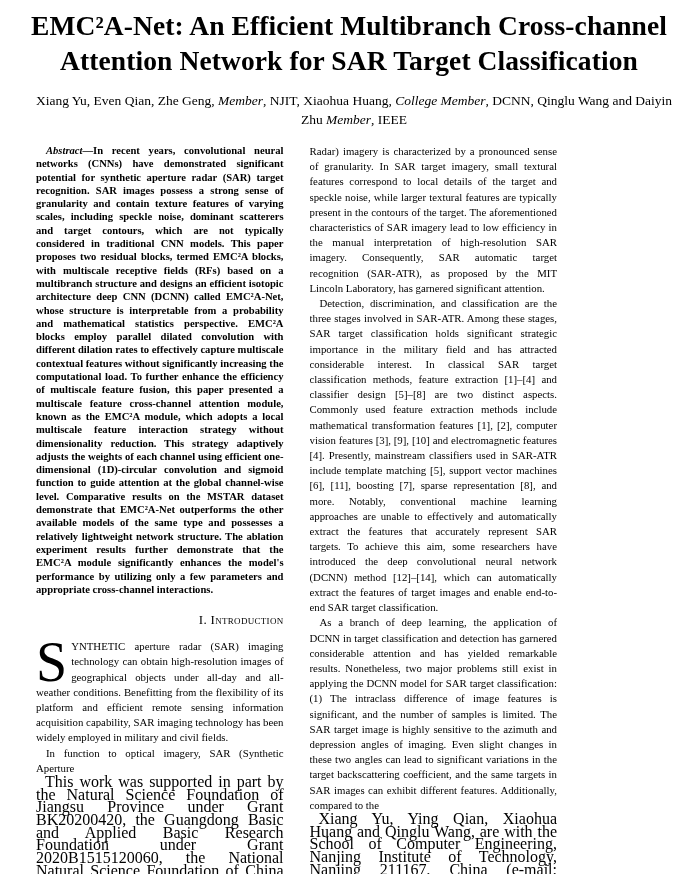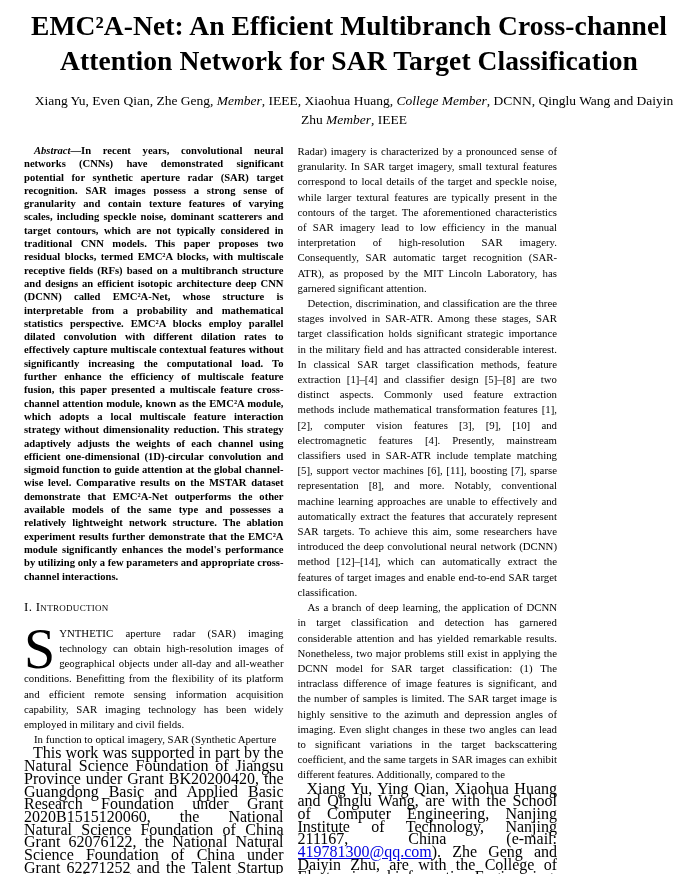--- a/index.html
+++ b/index.html
@@ -32,38 +32,39 @@
     flex: 1;
     display: flex;
     gap: 14px;
     overflow: hidden;
   }
   .col {
     width: 314px;
     display: flex;
     flex-direction: column;
     overflow: hidden;
+    margin-left: 12px;
   }
 
   .abstract, .index-terms {
     font-size: 10.6px;
     font-weight: 700;
     line-height: 13.3px;
     text-align: justify;
     text-indent: 10px;
   }
   .index-terms { margin-top: 15px; }
   .lead-in { font-style: italic; }
 
   .section-heading {
     margin: 16px 0 11px 0;
     font-size: 13px;
     font-weight: 400;
     font-variant: small-caps;
-    text-align: left;
+    text-align: right;
     letter-spacing: 0.3px;
   }
 
   .body-para, .intro-p {
     font-size: 10.8px;
     line-height: 15.2px;
     text-align: justify;
   }
   .body-para.indent { text-indent: 10px; }
 
@@ -84,21 +85,21 @@
   .footnote-p.corresponding { font-style: italic; text-indent: 14px; }
   .email { text-decoration: underline; }
 </style>
 </head>
 <body>
 
 <div class="page">
 
   <h1 class="title">EMC²A-Net: An Efficient Multibranch Cross-channel Attention Network for SAR Target Classification</h1>
 
-  <div class="authors"><span>Xiang Yu, Even Qian, Zhe Geng, </span><span class="it">Member</span><span>, IEEE, Xiaohua Huang, </span><span class="it">College Member</span><span>, DCNN, Qinglu Wang and Daiyin Zhu </span><span class="it">Member</span><span>, IEEE</span></div>
+  <div class="authors"><span>Xiang Yu, Even Qian, Zhe Geng, </span><span class="it">Member</span><span>, NJIT, Xiaohua Huang, </span><span class="it">College Member</span><span>, DCNN, Qinglu Wang and Daiyin Zhu </span><span class="it">Member</span><span>, IEEE</span></div>
 
   <div class="columns">
 
     <div class="col">
       <p class="abstract"><span class="lead-in">Abstract</span><span>—In recent years, convolutional neural networks (CNNs) have demonstrated significant potential for synthetic aperture radar (SAR) target recognition. SAR images possess a strong sense of granularity and contain texture features of varying scales, including speckle noise, dominant scatterers and target contours, which are not typically considered in traditional CNN models. This paper proposes two residual blocks, termed EMC²A blocks, with multiscale receptive fields (RFs) based on a multibranch structure and designs an efficient isotopic architecture deep CNN (DCNN) called EMC²A-Net, whose structure is interpretable from a probability and mathematical statistics perspective. EMC²A blocks employ parallel dilated convolution with different dilation rates to effectively capture multiscale contextual features without significantly increasing the computational load. To further enhance the efficiency of multiscale feature fusion, this paper presented a multiscale feature cross-channel attention module, known as the EMC²A module, which adopts a local multiscale feature interaction strategy without dimensionality reduction. This strategy adaptively adjusts the weights of each channel using efficient one-dimensional (1D)-circular convolution and sigmoid function to guide attention at the global channel-wise level. Comparative results on the MSTAR dataset demonstrate that EMC²A-Net outperforms the other available models of the same type and possesses a relatively lightweight network structure. The ablation experiment results further demonstrate that the EMC²A module significantly enhances the model's performance by utilizing only a few parameters and appropriate cross-channel interactions.</span></p>
 
 
       <h2 class="section-heading">I. Introduction</h2>
 
       <p class="intro-p"><span class="dropcap">S</span><span>YNTHETIC aperture radar (SAR) imaging technology can obtain high-resolution images of geographical objects under all-day and all-weather conditions. Benefitting from the flexibility of its platform and efficient remote sensing information acquisition capability, SAR imaging technology has been widely employed in military and civil fields.</span></p>

